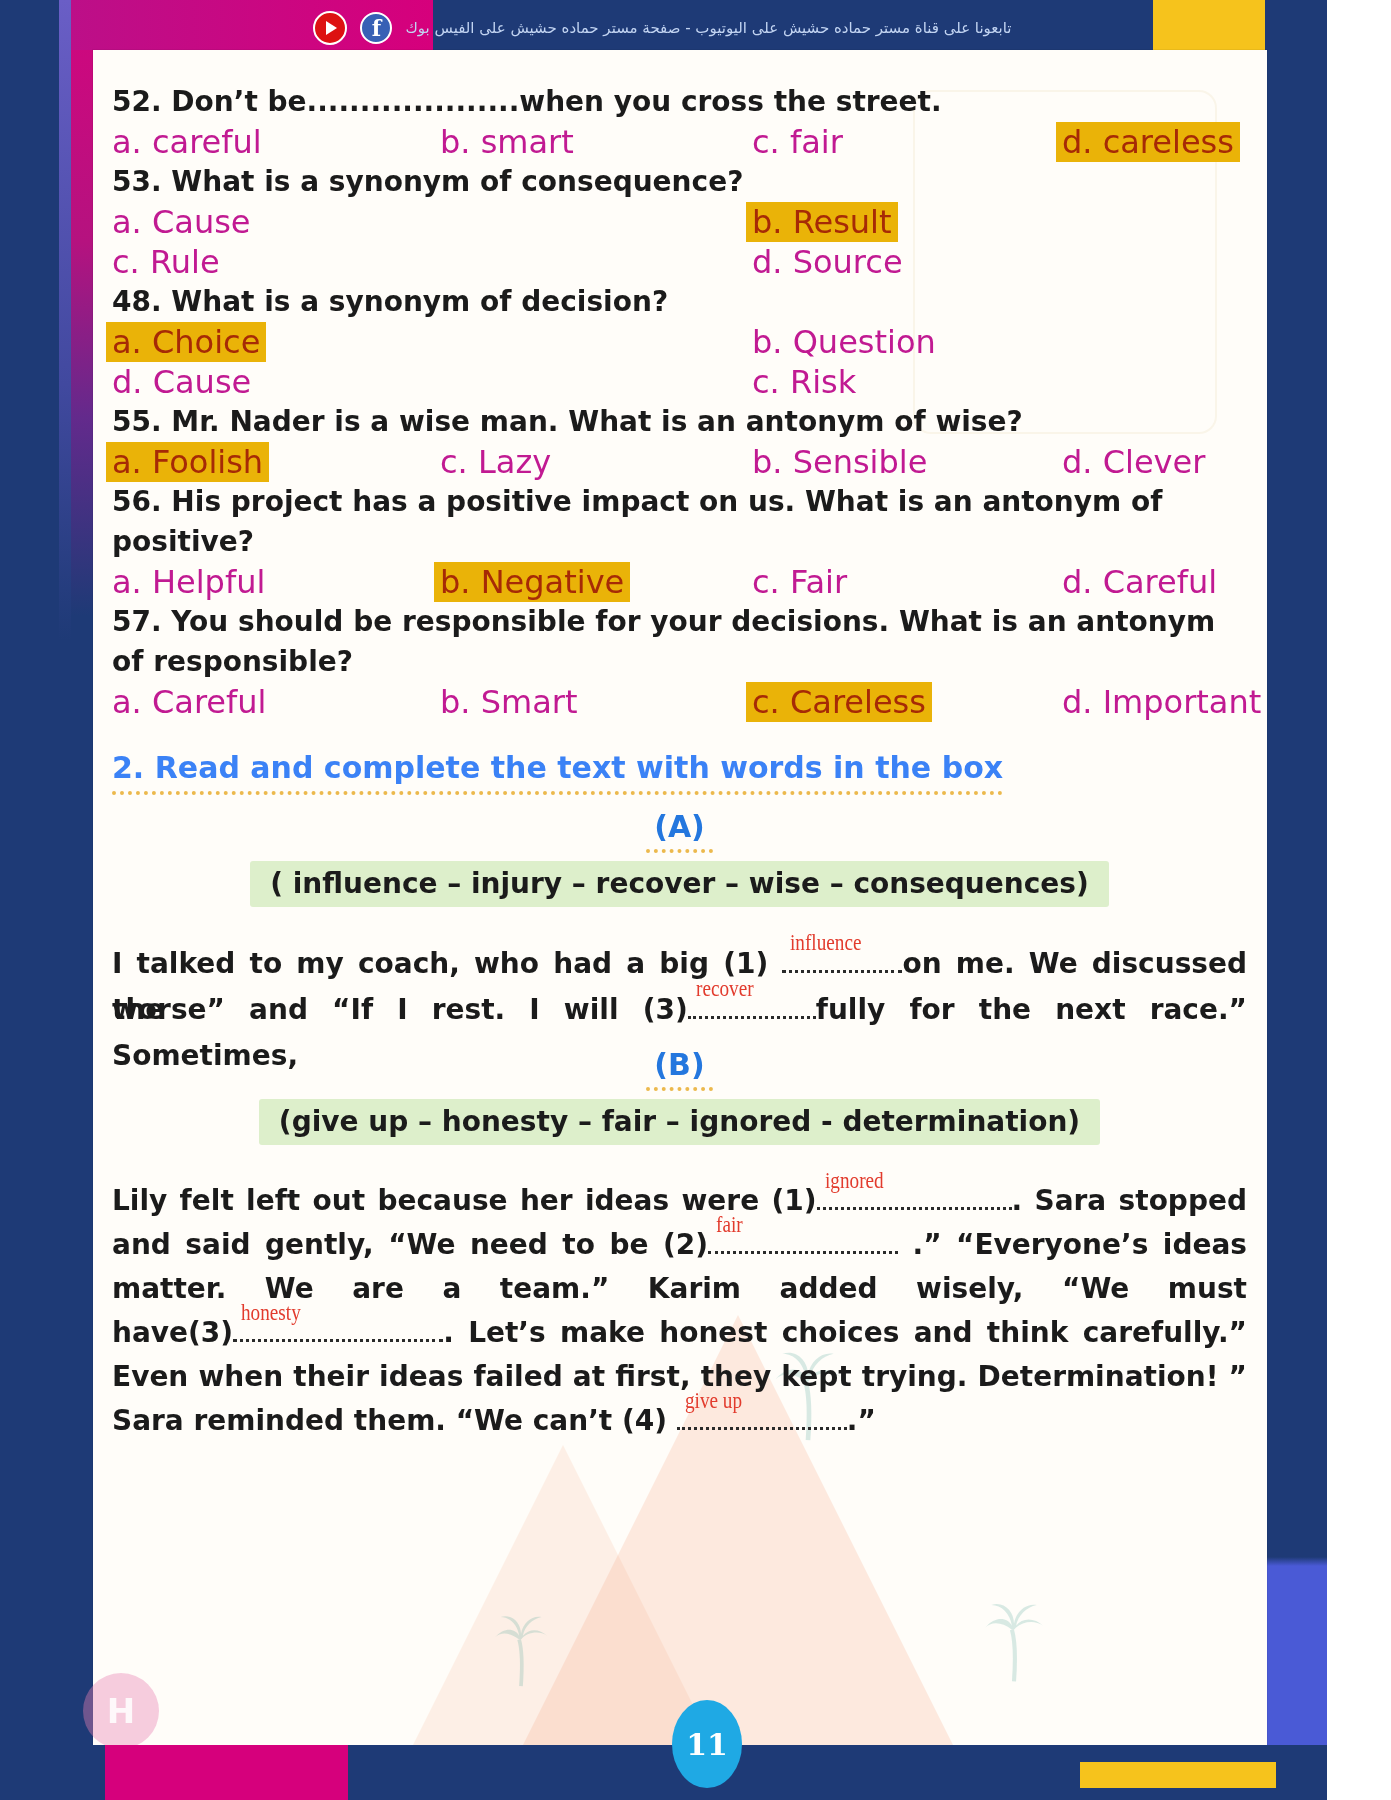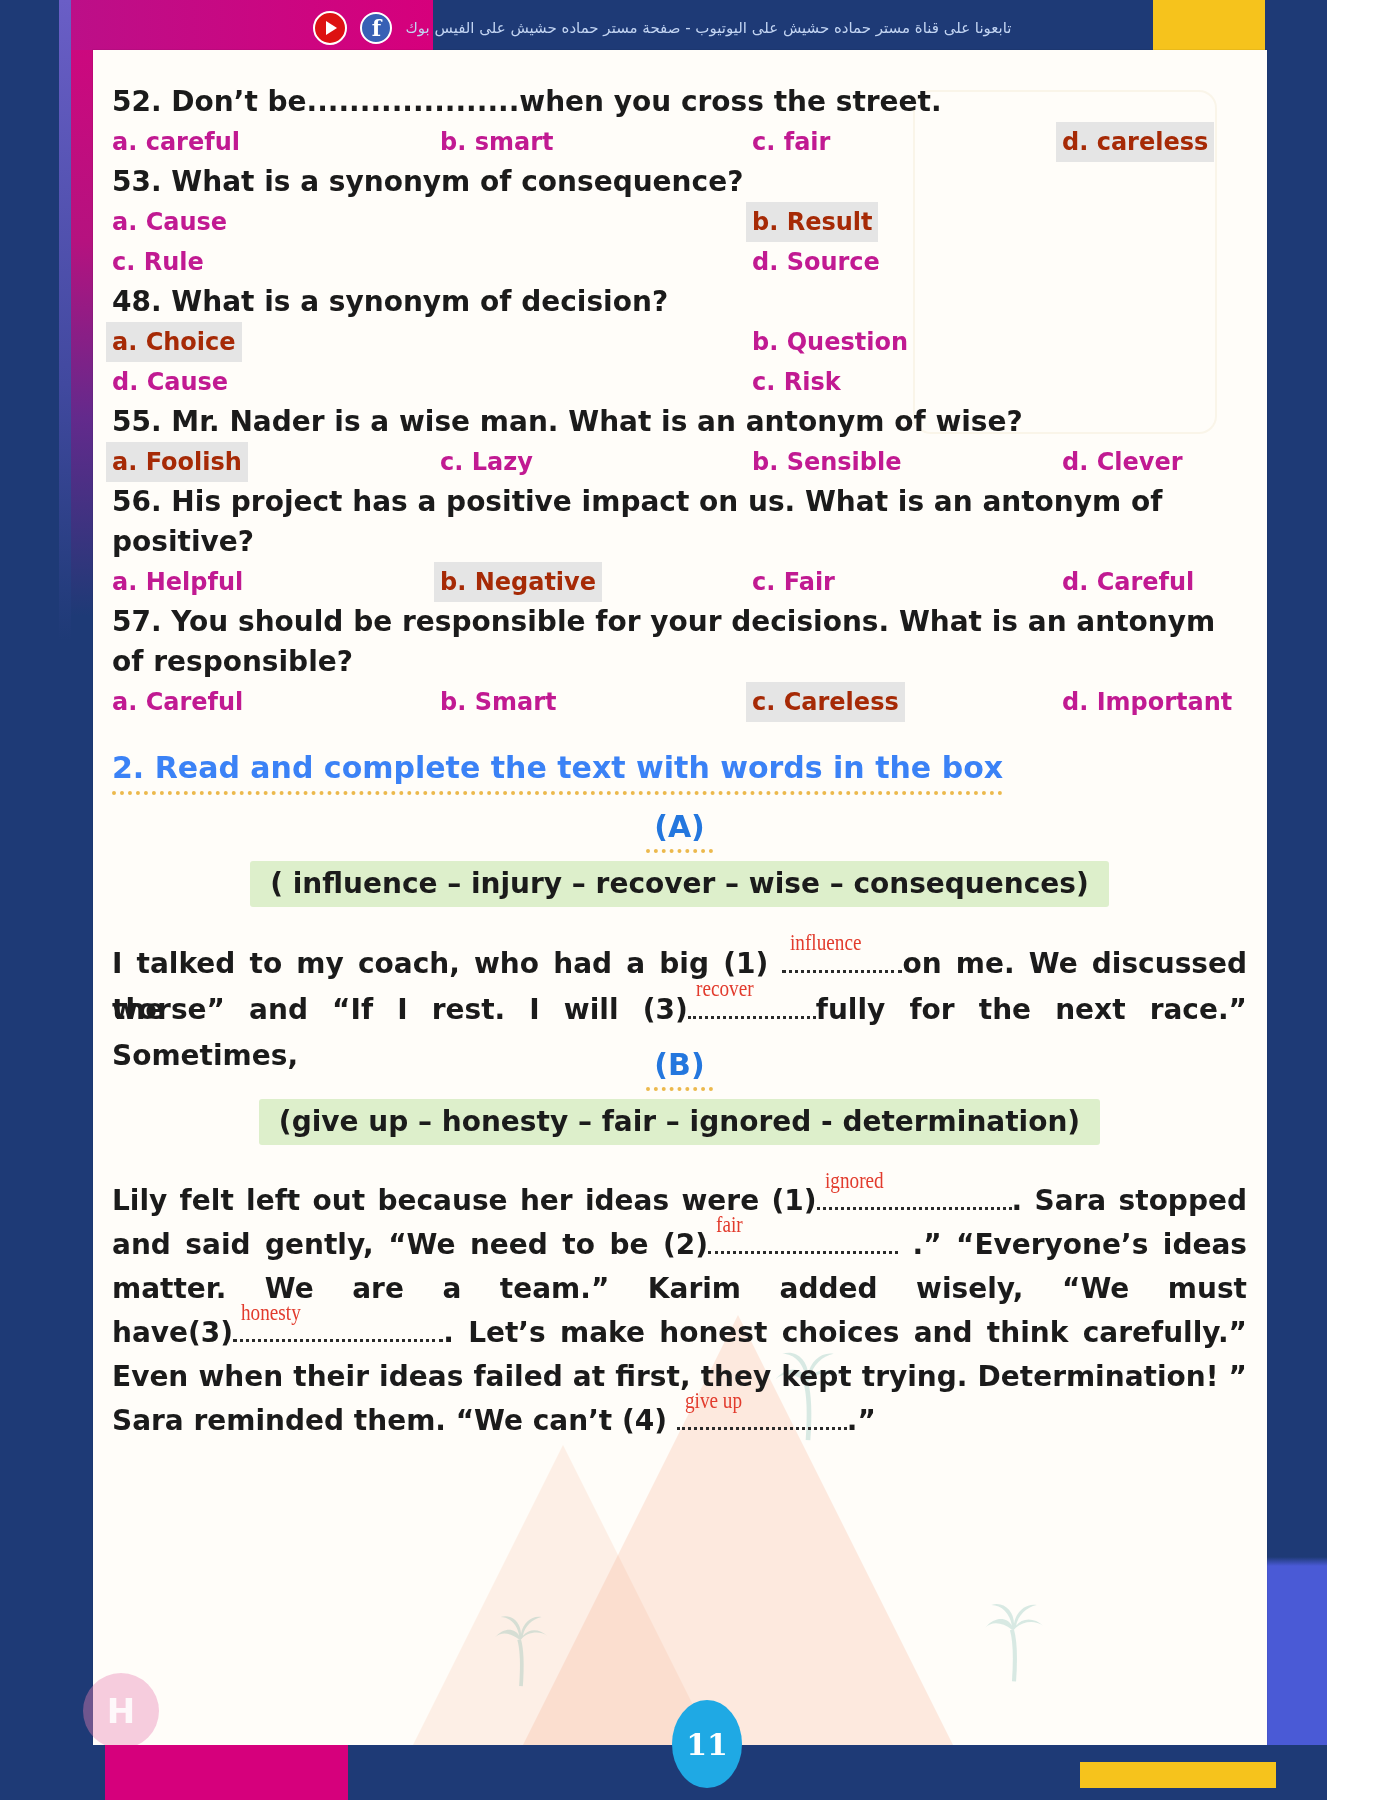--- a/index.html
+++ b/index.html
@@ -35,25 +35,25 @@
   .wm{position:absolute;z-index:1;pointer-events:none;}
   .pyr1{left:430px;bottom:0;width:0;height:0;border-left:215px solid transparent;border-right:215px solid transparent;border-bottom:430px solid rgba(244,166,128,.22);}
   .pyr2{left:320px;bottom:0;width:0;height:0;border-left:150px solid transparent;border-right:150px solid transparent;border-bottom:300px solid rgba(244,166,128,.16);}
   .palm{opacity:.20;}
   .palm1{left:680px;bottom:300px;}
   .palm2{left:890px;bottom:60px;}
   .palm3{left:400px;bottom:55px;}
   .doodle{left:820px;top:40px;width:300px;height:340px;border:2px solid rgba(210,190,120,.12);border-radius:18px;}
   
   .q-text{font-size:28px;font-weight:700;color:#1b1b1b;line-height:40px;}
-  .options{font-size:24px;font-weight:700;color:#c11a92;line-height:40px;display:grid;}
+  .options{font-size:32px;font-weight:400;color:#c11a92;line-height:40px;display:grid;}
   .cols-4{grid-template-columns:328px 312px 310px 1fr;}
   .cols-2{grid-template-columns:640px 1fr;}
   .option{white-space:nowrap;}
-  .option.hl{background:#e5e5e5;color:#a62a06;justify-self:start;padding:0 6px;margin-left:-6px;}
+  .option.hl{background:#eab308;color:#a62a06;justify-self:start;padding:0 6px;margin-left:-6px;}
   
   .sec-title{margin-top:28px;font-size:30px;font-weight:700;color:#3b82f6;line-height:36px;}
   .sec-title .u{display:inline-block;border-bottom:4px dotted #ecb94d;padding-bottom:5px;}
   .part-label{text-align:center;font-size:30px;font-weight:700;color:#2477de;margin-top:14px;line-height:36px;}
   .part-label .u{display:inline-block;border-bottom:4px dotted #ecb94d;padding:0 8px 4px 8px;}
   .word-box{width:fit-content;margin:8px auto 0 auto;background:#ddefcb;color:#1b1b1b;
     font-size:28px;font-weight:700;padding:3px 20px;line-height:40px;border-radius:3px;}
   
   .para{margin-top:34px;font-size:28px;font-weight:700;color:#1b1b1b;}
   .pline{line-height:46px;height:46px;white-space:nowrap;}

